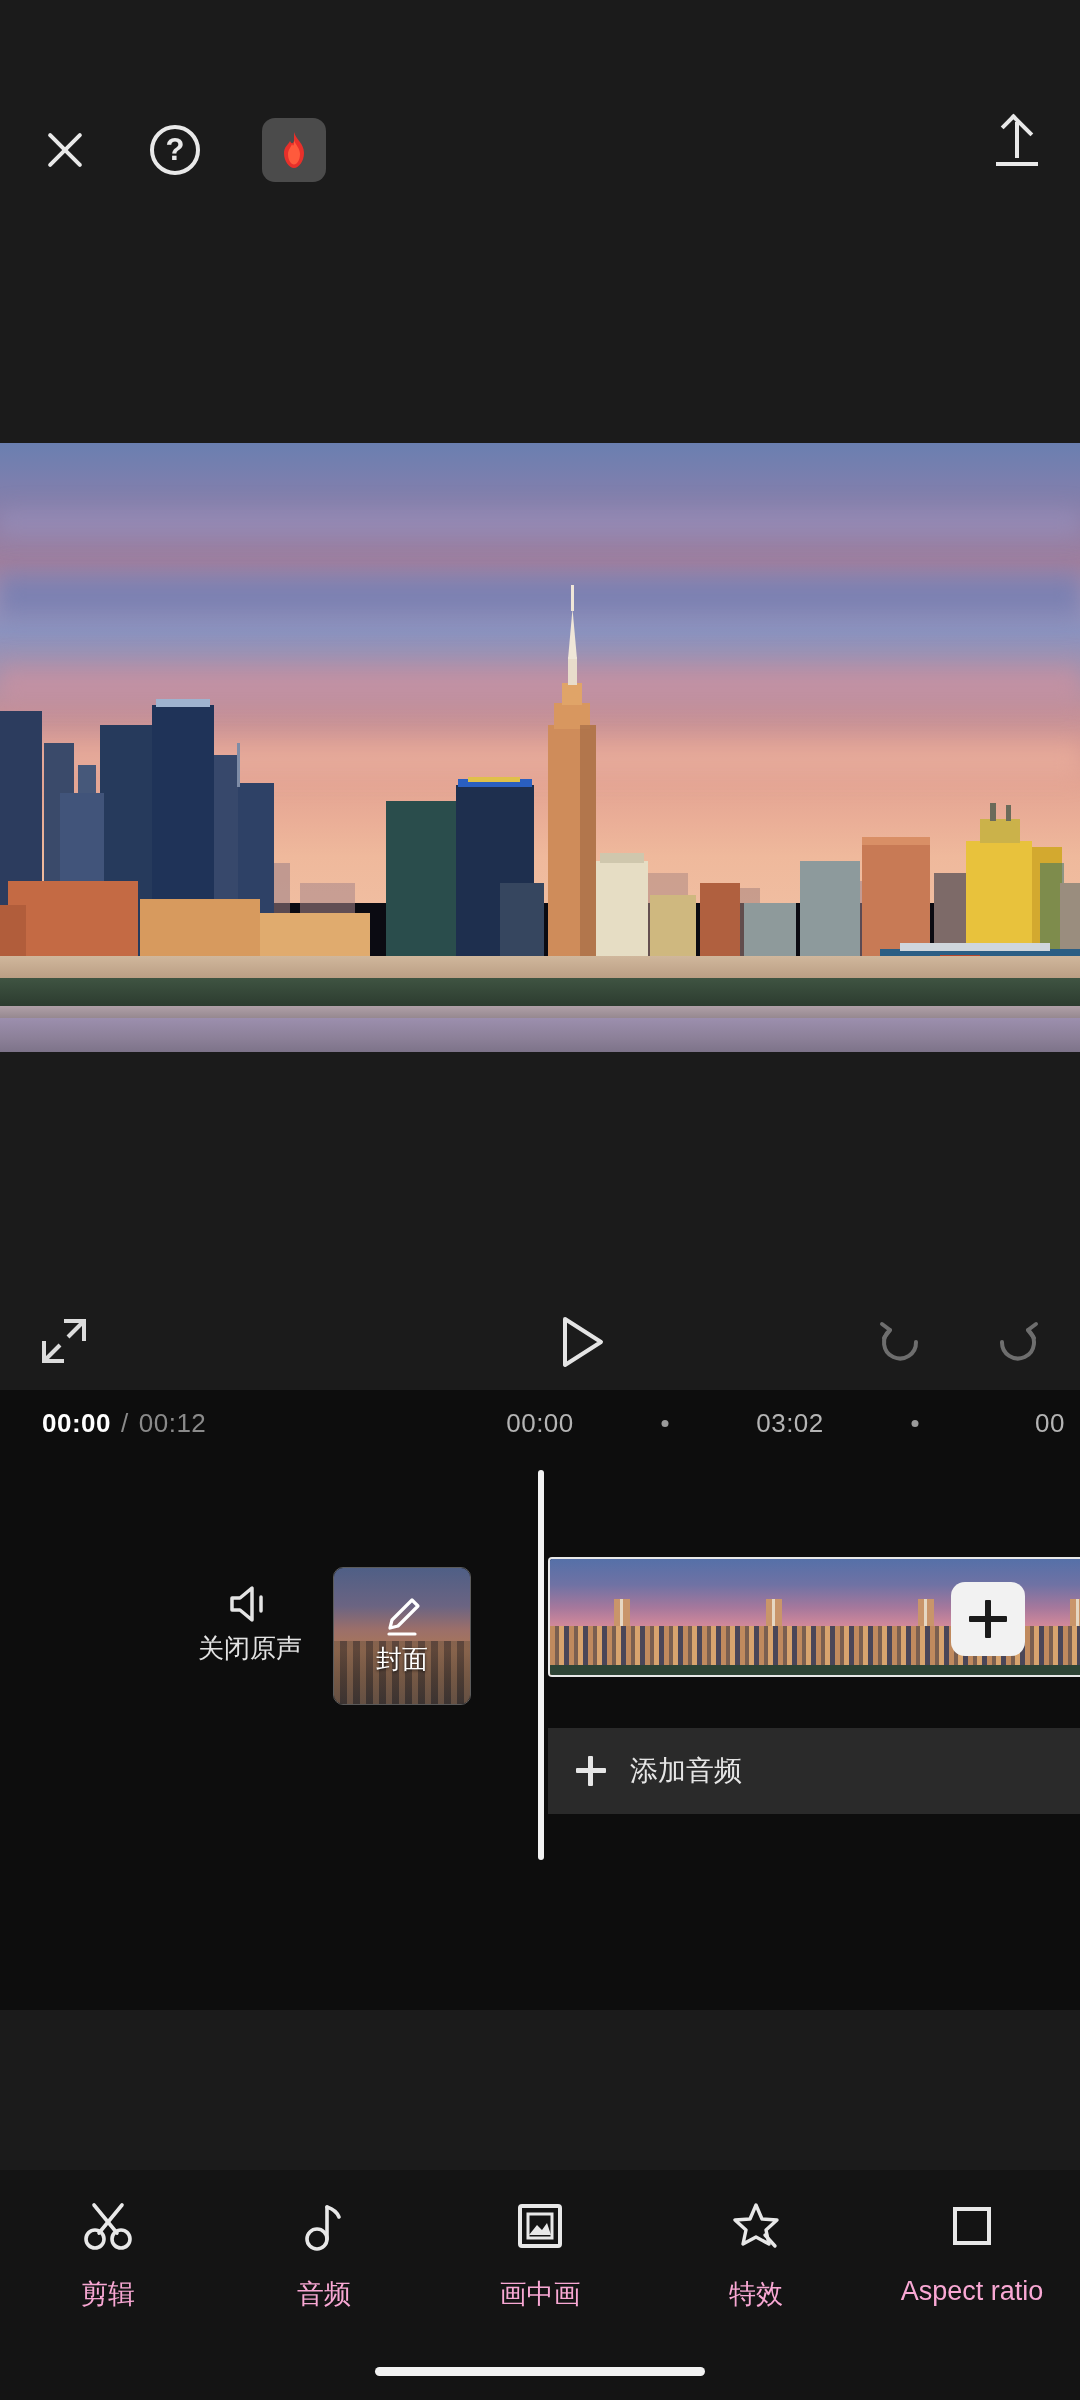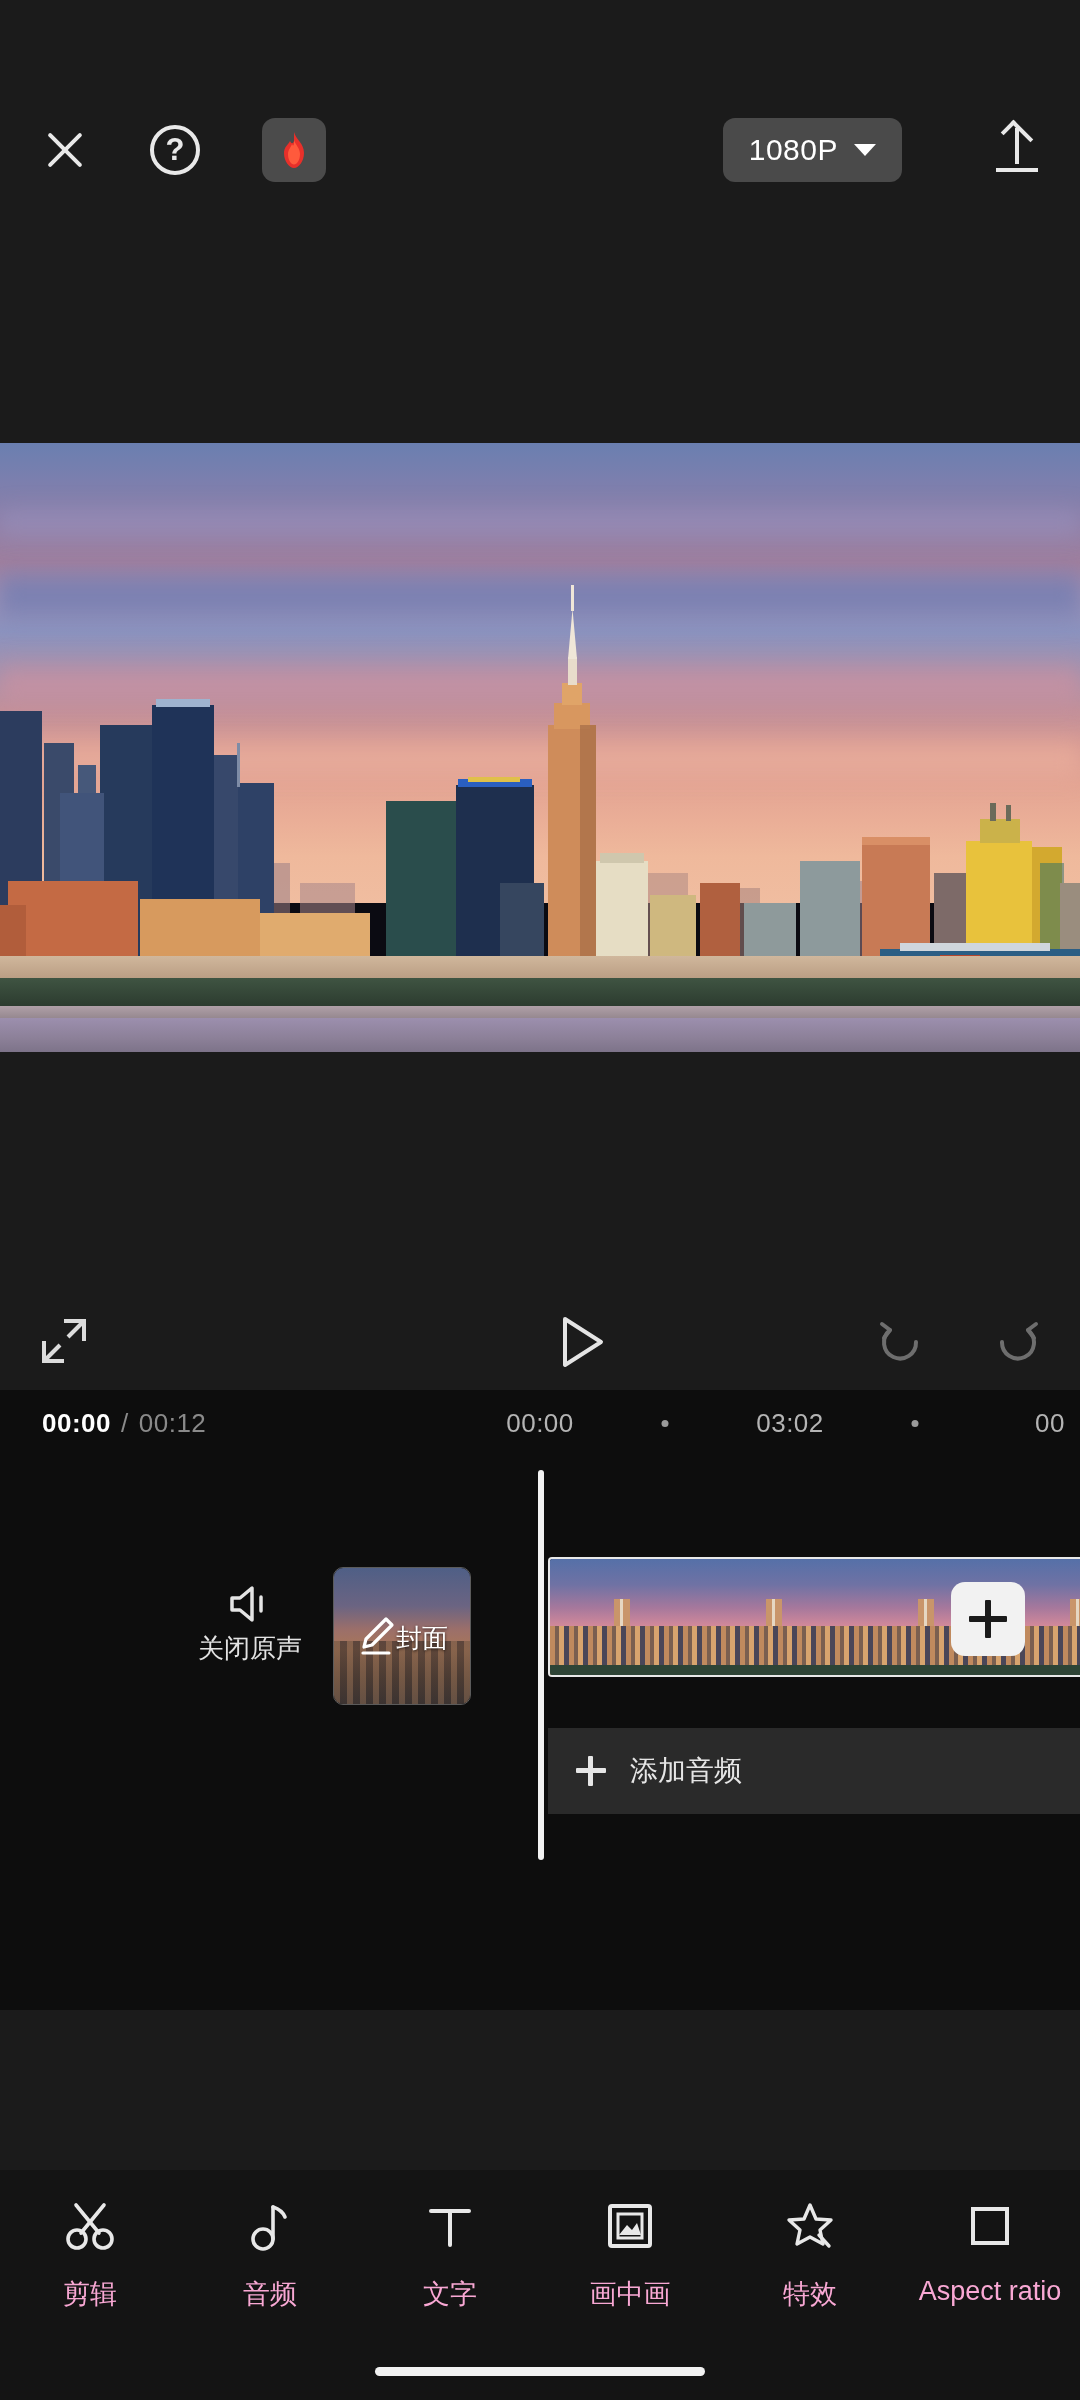--- a/index.html
+++ b/index.html
@@ -225,21 +225,21 @@
     content: ""; position: absolute; left: 0; bottom: 0;
     width: 100%; height: 46%;
     background:
       repeating-linear-gradient(to right,
         rgba(120,90,70,.85) 0px, rgba(120,90,70,.85) 6px,
         rgba(60,48,44,.85) 6px, rgba(60,48,44,.85) 13px);
     opacity: .8;
   }
   .cover-inner {
     position: relative; z-index: 2;
-    display: flex; flex-direction: row; align-items: center;
+    display: flex; flex-direction: column; align-items: center;
     justify-content: center; height: 100%;
     text-shadow: 0 1px 3px rgba(0,0,0,.8);
   }
   .icon-pencil { width: 40px; height: 42px; }
   .cover-label { font-size: 26px; color: #fff; margin-top: 4px; }
 
   .tl-clip {
     position: absolute; left: 548px; top: 167px;
     width: 532px; height: 120px;
     display: flex; overflow: hidden;
@@ -343,24 +343,20 @@
         <span class="flame">
           <svg width="28" height="36" viewBox="0 0 28 36">
             <path d="M14 0 C16 8 24 11 24 21 C24 29 19 36 14 36 C9 36 4 29 4 21 C4 15 8 13 10 9 C11.5 12 13 12 14 9 Z" fill="#e8302a"></path>
             <path d="M14 8 C15.5 13 20 16 20 22 C20 28 17 32.5 14 32.5 C11 32.5 8 28 8 22 C8 18 11 15 12 12 C12.8 14 13.4 14 14 12 Z" fill="#ff5a3c"></path>
           </svg>
         </span>
       </div>
     </div>
 
     <div class="tb-right">
-      <div class="res-pill">
-        <span>1080P</span>
-        <span class="chev-down"></span>
-      </div>
       <div class="icon-export">
         <span class="shaft"></span>
         <span class="head"></span>
         <span class="base"></span>
       </div>
     </div>
   </div>
 
   <div class="preview">
     <div class="sky"></div>
@@ -580,29 +576,20 @@
       <span class="tool-ico">
         <svg width="54" height="54" viewBox="0 0 54 54">
           <circle cx="20" cy="40" r="10" fill="none" stroke="#e8e8e8" stroke-width="3.6"></circle>
           <line x1="30" y1="40" x2="30" y2="8" stroke="#e8e8e8" stroke-width="3.6" stroke-linecap="round"></line>
           <path d="M30 8 C36 10 40 13 42 18" fill="none" stroke="#e8e8e8" stroke-width="3.6" stroke-linecap="round"></path>
         </svg>
       </span>
       <span class="tool-label">音频</span>
     </div>
 
-    <div class="tool">
-      <span class="tool-ico">
-        <svg width="54" height="54" viewBox="0 0 54 54">
-          <line x1="8" y1="12" x2="46" y2="12" stroke="#e8e8e8" stroke-width="4" stroke-linecap="round"></line>
-          <line x1="27" y1="12" x2="27" y2="46" stroke="#e8e8e8" stroke-width="4" stroke-linecap="round"></line>
-        </svg>
-      </span>
-      <span class="tool-label">文字</span>
-    </div>
 
     <div class="tool">
       <span class="tool-ico">
         <svg width="54" height="54" viewBox="0 0 54 54">
           <rect x="7" y="7" width="40" height="40" rx="2" fill="none" stroke="#e8e8e8" stroke-width="4"></rect>
           <rect x="15" y="15" width="24" height="24" fill="none" stroke="#e8e8e8" stroke-width="3"></rect>
           <path d="M16 36 L24 26 L29 31 L34 24 L38 36 Z" fill="#e8e8e8"></path>
         </svg>
       </span>
       <span class="tool-label">画中画</span>

